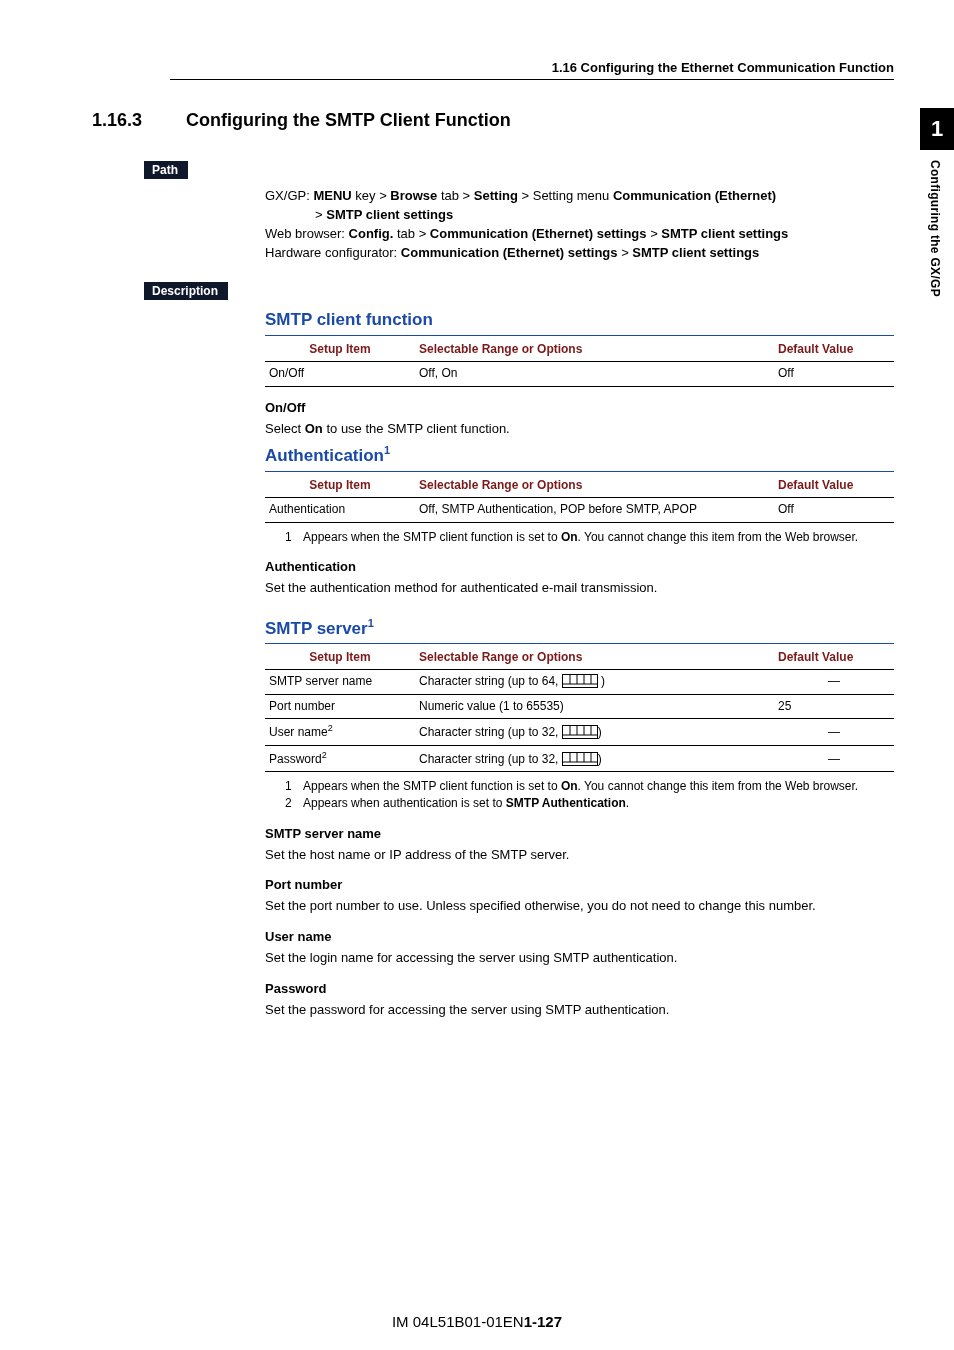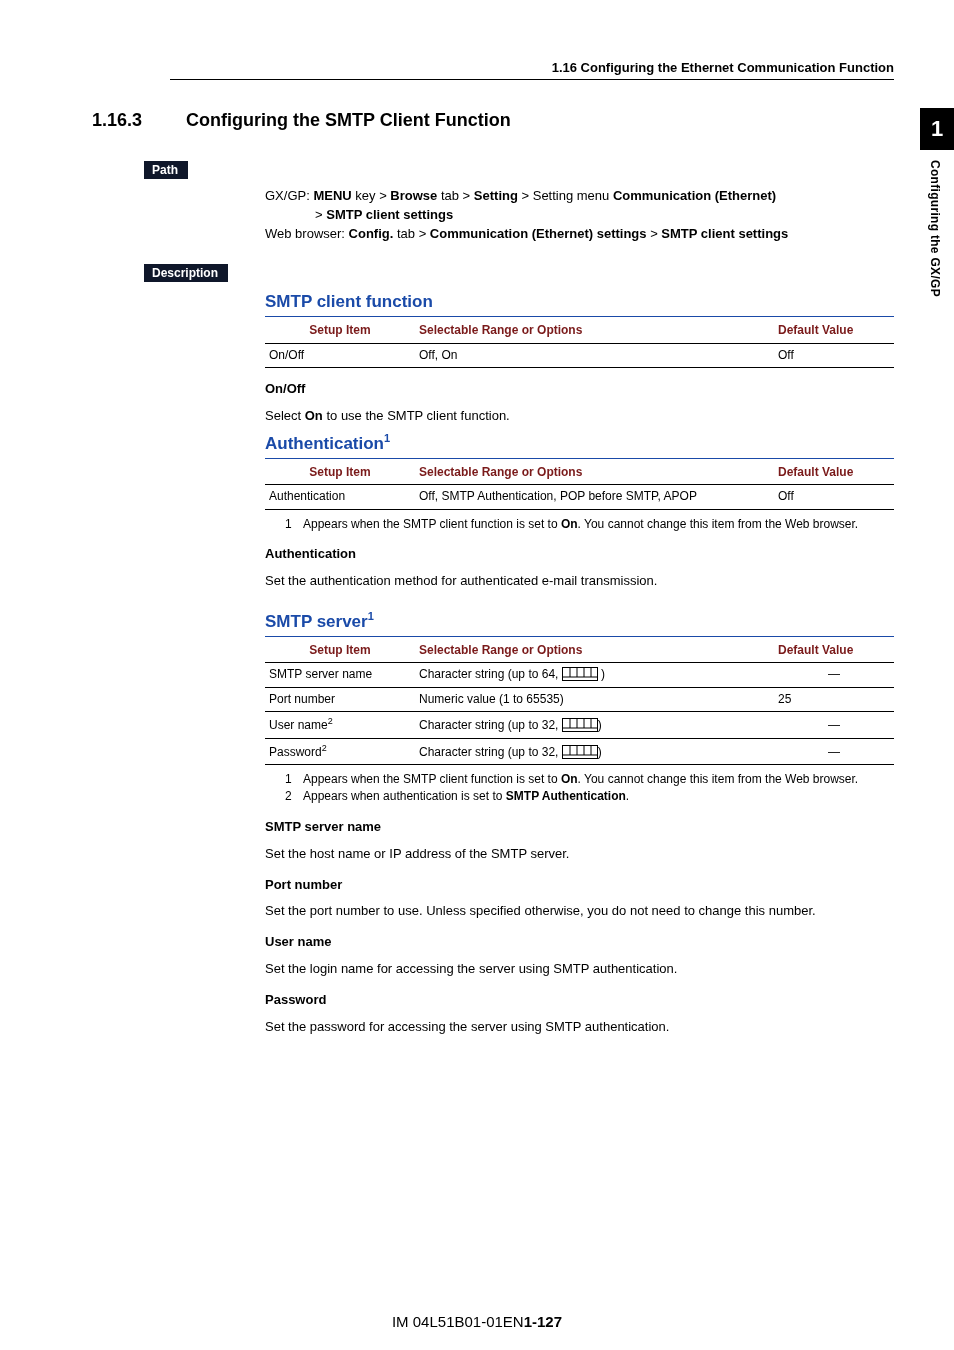--- a/index.html
+++ b/index.html
@@ -103,21 +103,21 @@
   .note-row { display: flex; }
   .note-num { width: 18px; flex-shrink: 0; }
   .note-txt { flex: 1; }
   .item-h {
     font-weight: bold;
     font-size: 13px;
     margin-top: 12px;
   }
   .item-b {
     font-size: 13px;
-    margin-top: 8px;
+    margin-top: 2px;
   }
   .keyboard-glyph {
     display: inline-block;
     vertical-align: -3px;
   }
   .keyboard-glyph rect.outer {
     fill: none;
     stroke: #000;
     stroke-width: 1;
   }
@@ -181,20 +181,23 @@
     <div class="label-pill">Path</div>
     <div class="content path-block">
       <div>
         <span>GX/GP: </span><b>MENU</b><span> key &gt; </span><b>Browse</b><span> tab &gt; </span><b>Setting</b><span> &gt; Setting menu </span><b>Communication (Ethernet)</b>
       </div>
       <div class="p-indent">
         <b></b><span> &gt; </span><b>SMTP client settings</b>
       </div>
       <div>
         <span>Web browser: </span><b>Config.</b><span> tab &gt; </span><b>Communication (Ethernet) settings</b><span> &gt; </span><b>SMTP client settings</b>
+      </div>
+      <div>
+        <span>Hardware configurator: </span><b>Communication (Ethernet) settings</b><span> &gt; </span><b>SMTP client settings</b>
       </div>
     </div>
 
     
     
 
     <div class="label-pill">Description</div>
 
     <div class="content tight">
 

